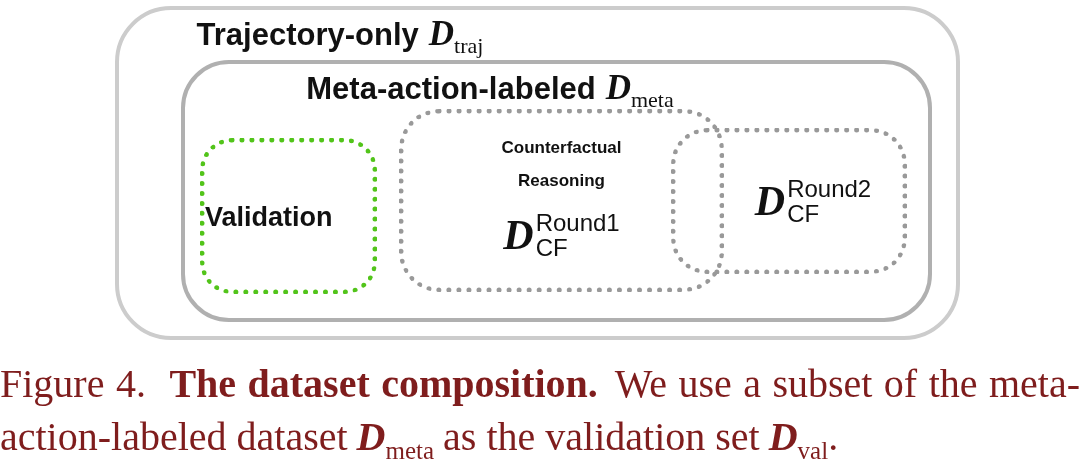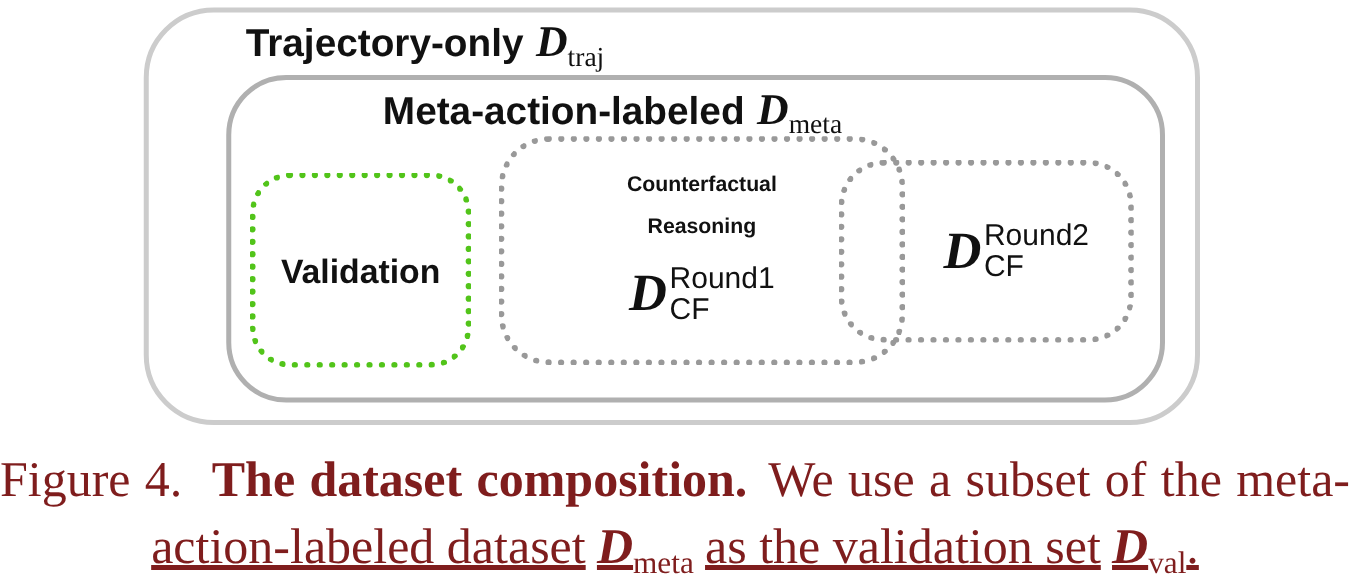--- a/index.html
+++ b/index.html
@@ -27,21 +27,21 @@
   }
   .box-meta{
     left:181px;top:60px;width:751px;height:262px;
     border:4px solid var(--meta-border);
     border-radius:48px;
   }
   .box-val{
     left:200px;top:138px;width:177px;height:156px;
     border:5px dotted var(--dotted-green);
     border-radius:32px;
-    display:flex;flex-direction:row;align-items:center;justify-content:center;
+    display:flex;flex-direction:column;justify-content:center;
     gap:14px;
   }
   .box-r1{
     left:399px;top:109px;width:325px;height:183px;
     border:5px dotted var(--dotted-gray);
     border-radius:40px;
     display:flex;flex-direction:column;align-items:center;
     padding-top:17px;
   }
   .box-r2{
@@ -89,21 +89,21 @@
     font-size:40px;line-height:53px;
     color:#7f1d1d;
   }
   .cap-line1{
     width:1080px;
     text-align:justify;
     text-align-last:justify;
     white-space:normal;
     overflow:hidden;height:53px;
   }
-  .cap-line2{text-align:center;white-space:nowrap;text-decoration:underline;}
+  .cap-line2{text-align:left;white-space:nowrap;}
   .cap-figlabel{margin-right:12px;}
   .cap-bold{font-weight:bold;margin-right:6px;}
   .caption .mathD{font-size:40px;font-weight:bold;}
   .caption .msub{font-size:25px;}
   .capsym{white-space:nowrap;margin:0 9px;}
   .capsym-last{white-space:nowrap;margin-left:9px;}
 </style>
 </head>
 <body>
 

